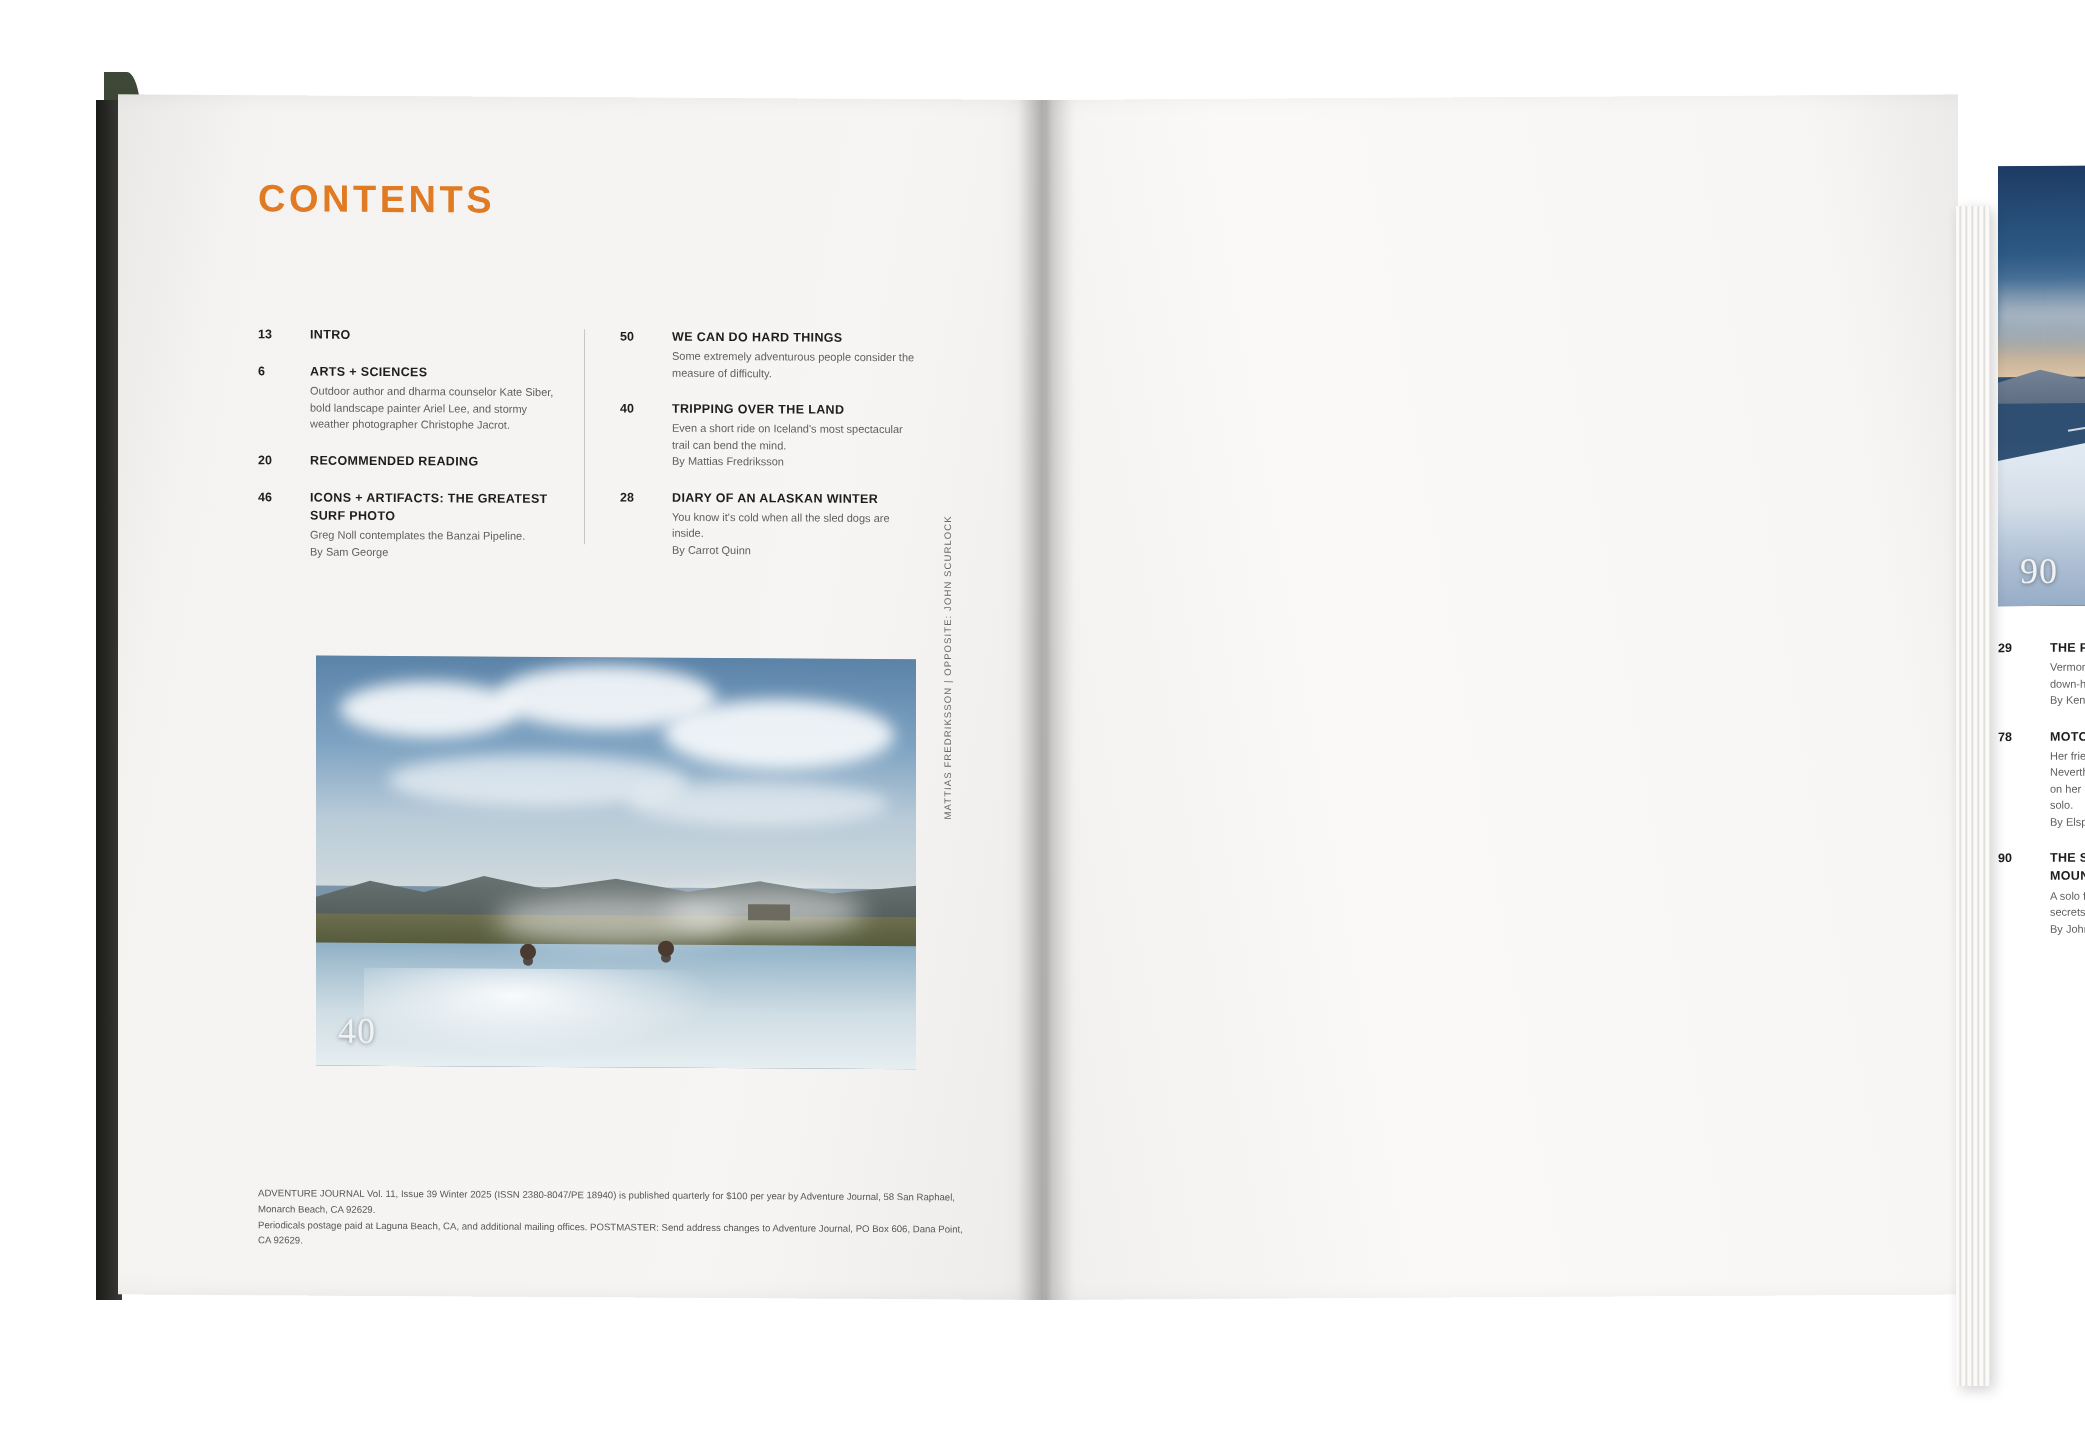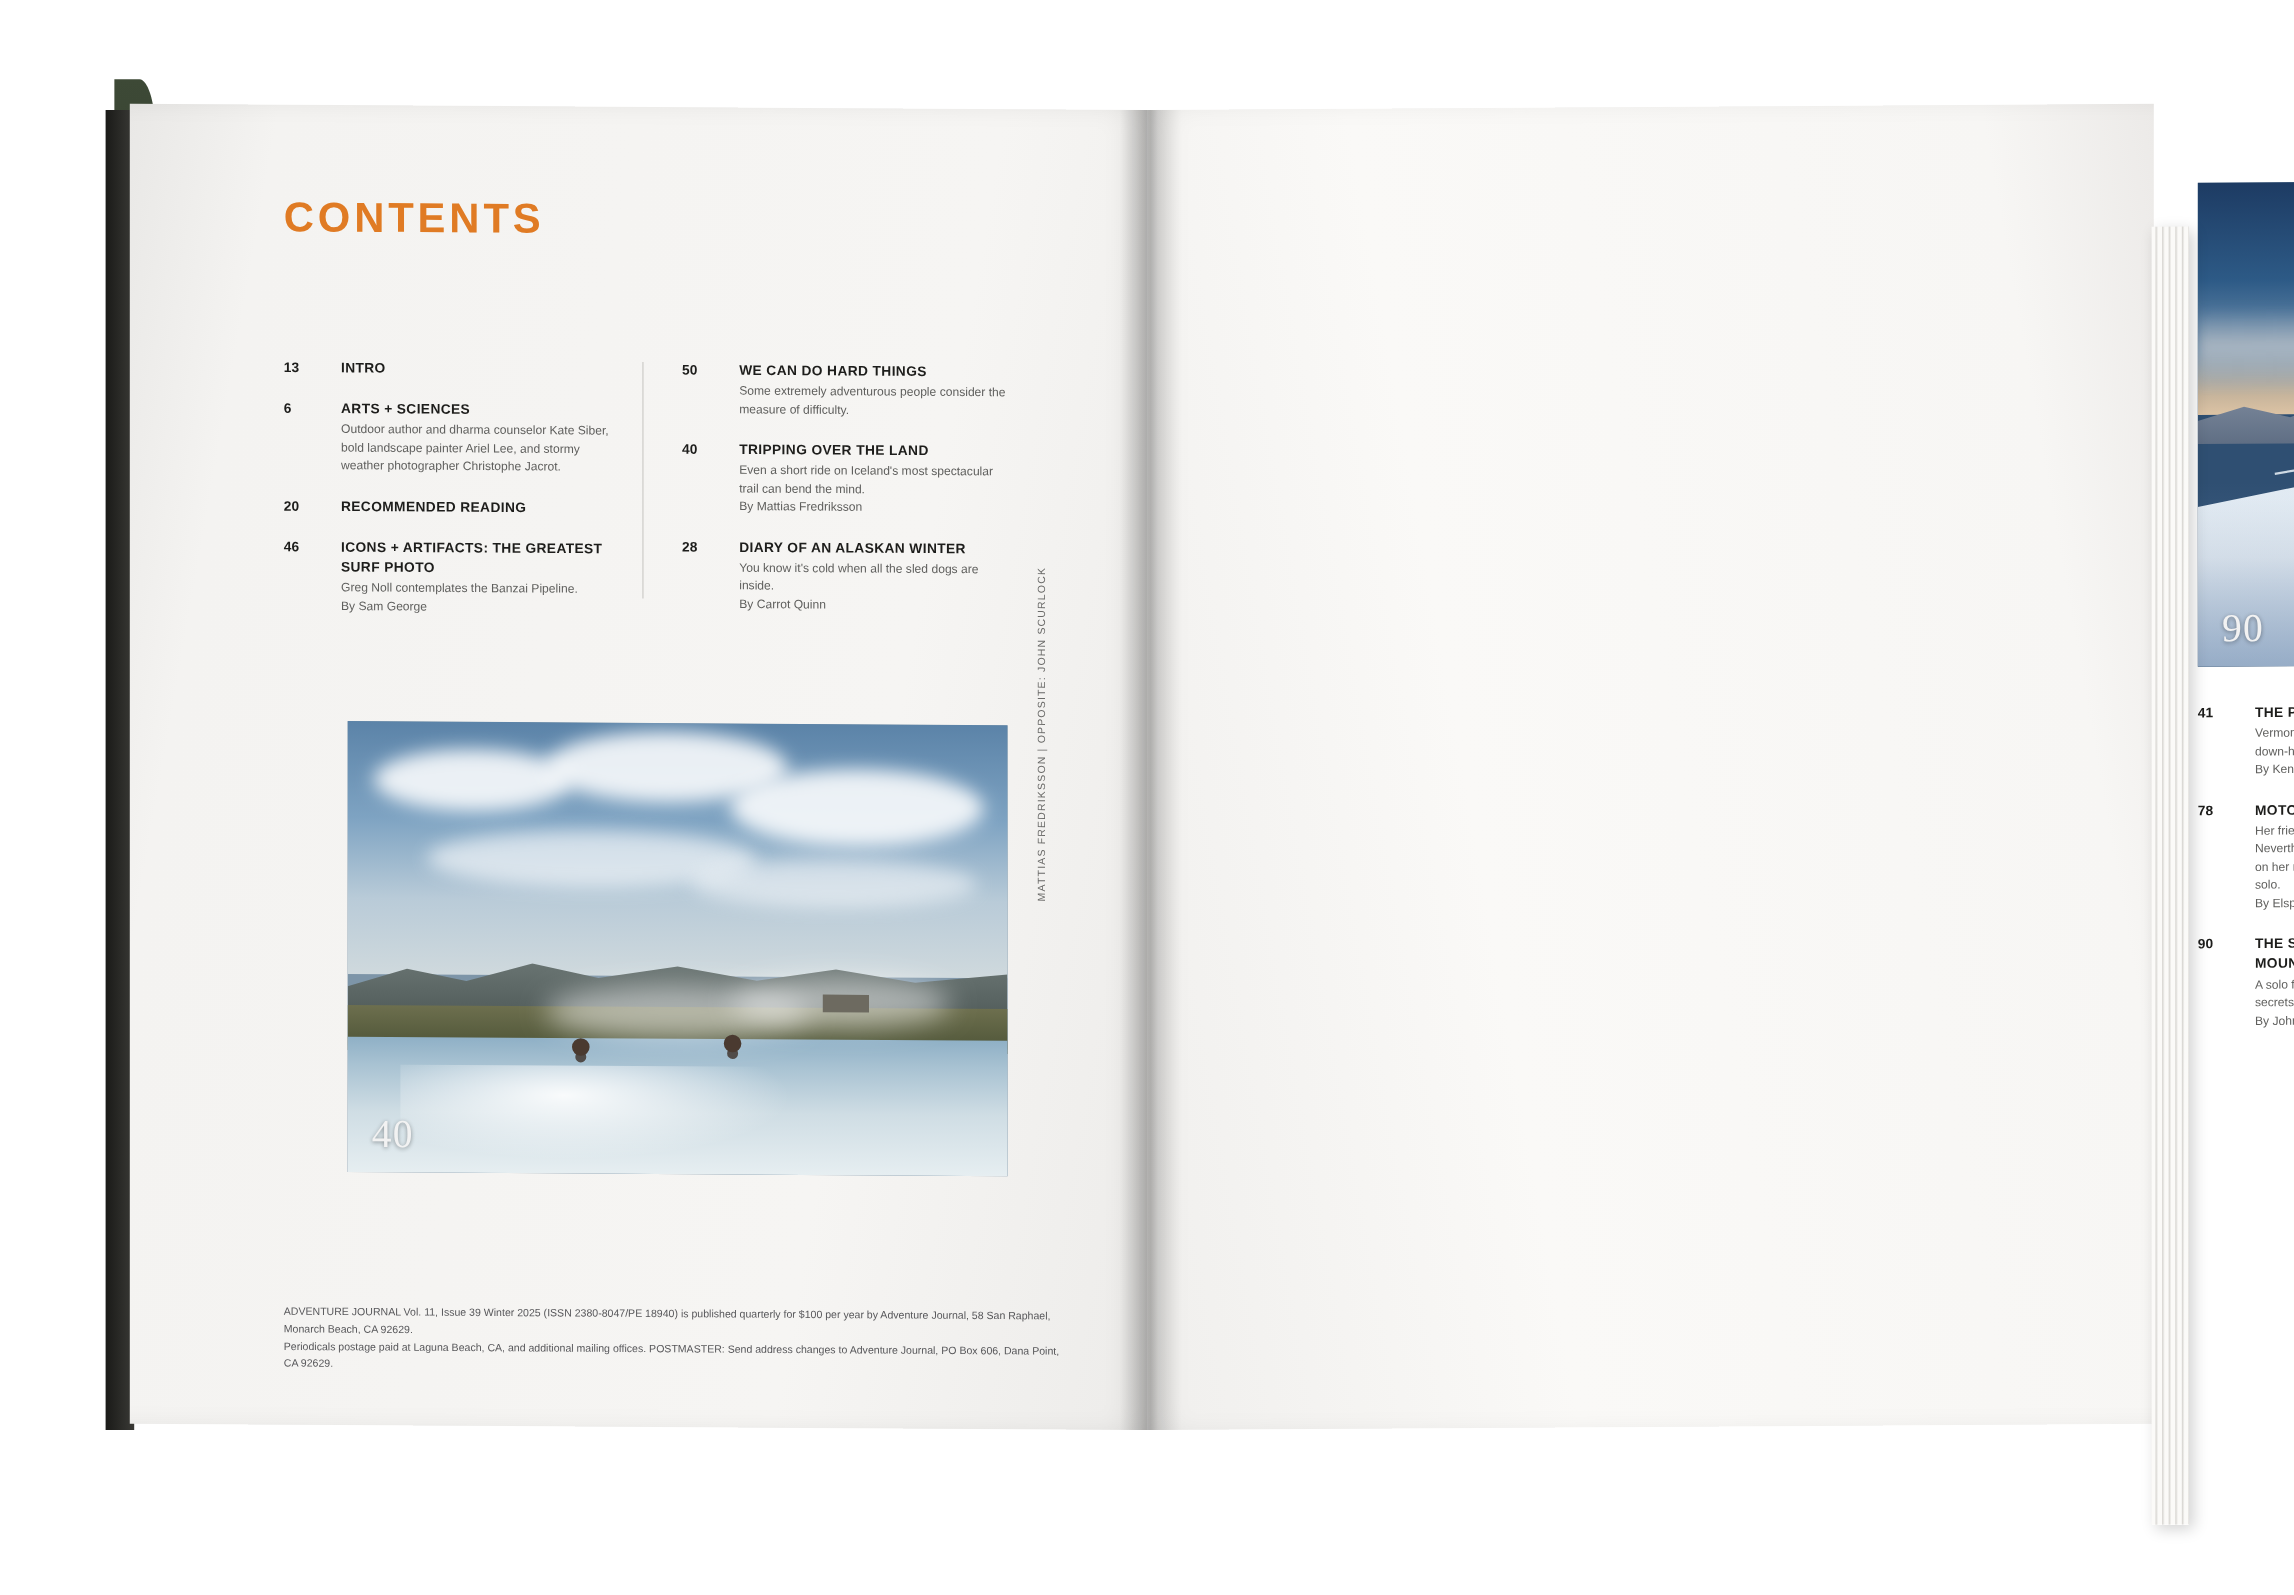--- a/index.html
+++ b/index.html
@@ -432,21 +432,21 @@
         <div class="guy" style="left:10%; top:60%; width:330px; transform:rotate(-9deg);"></div>
 
         <div class="photo-num">90</div>
       </div>
 
       <div class="toc2">
 
         <div class="toc2-col first">
 
           <div class="toc-entry">
-            <div class="toc-num">41</div>
+            <div class="toc-num">29</div>
             <div class="toc-body">
               <div class="toc-head">THE PEOPLE'S MOUNTAIN</div>
               <div class="toc-desc">Vermont's Mad River Glen is the down-homiest of down-home ski areas.</div>
               <div class="toc-by">By Kenneth Howe</div>
             </div>
           </div>
 
           <div class="toc-entry">
             <div class="toc-num">78</div>
             <div class="toc-body">

